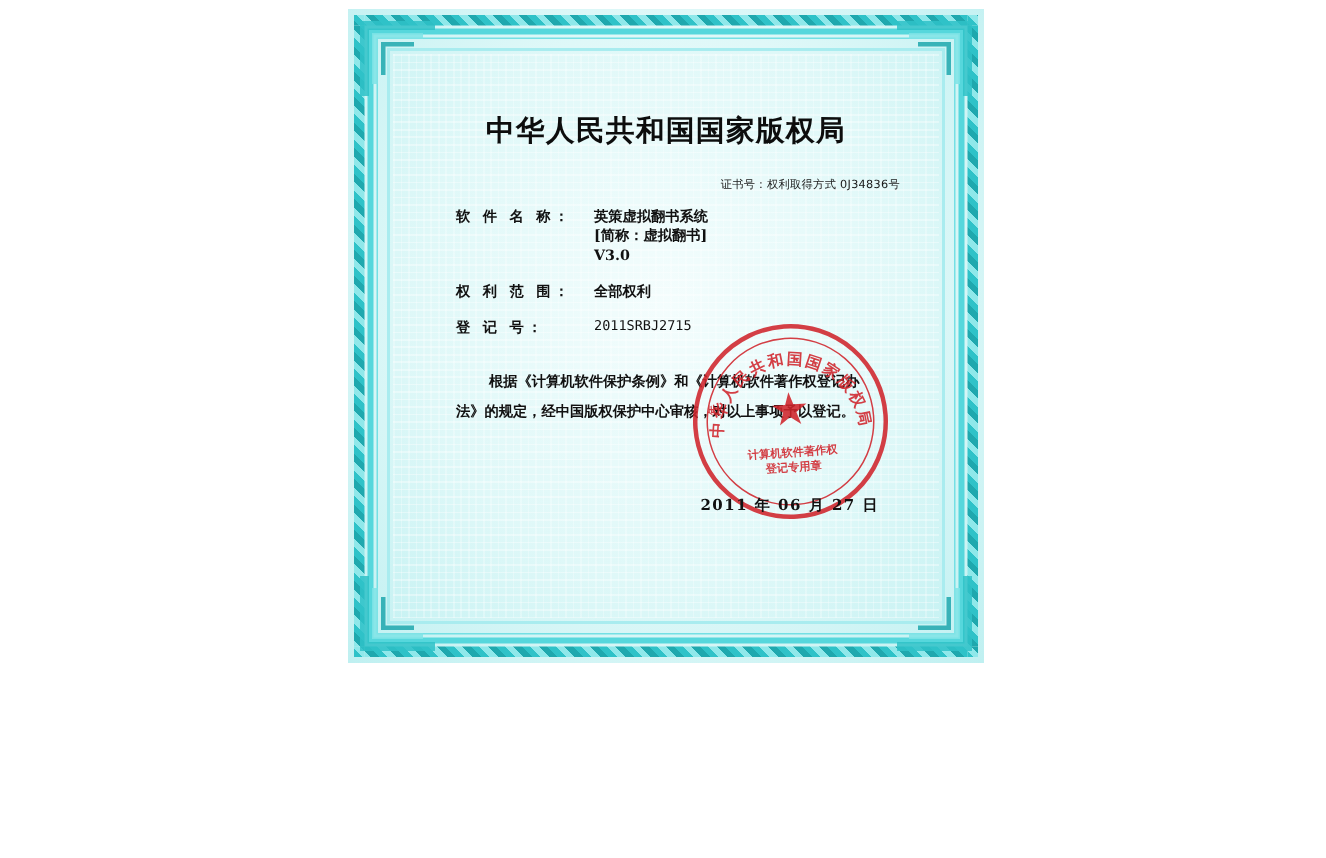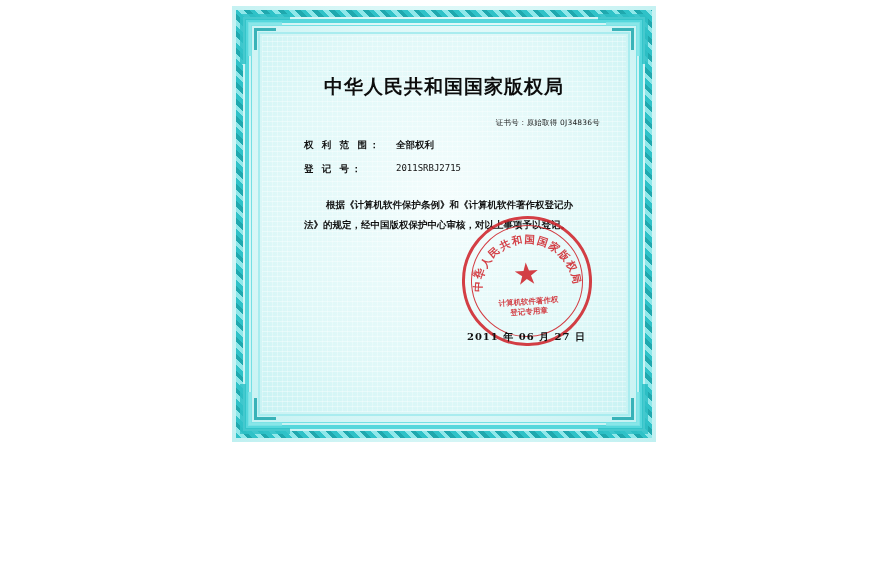--- a/index.html
+++ b/index.html
@@ -263,24 +263,30 @@
     <path d="M10 10 h34 v4 h-30 v30 h-4 z" fill="#7fe4e7"></path>
     <path d="M16 16 h22 v3 h-19 v19 h-3 z" fill="#1fa8ae"></path>
   </svg>
 
   <div class="inner-wash"></div>
 
   <div class="content">
 
     <div class="title-main">中华人民共和国国家版权局</div>
 
-    <div class="cert-no">证书号：原始取得 0J34836号</div>
+    <div class="cert-no">证书号：权利取得方式 0J34836号</div>
 
     <div class="fields">
 
+      <div class="field-row">
+        <div class="field-label">软 件 名 称：</div>
+        <div class="field-value">英策虚拟翻书系统
+[简称：虚拟翻书]
+V3.0</div>
+      </div>
 
 
 
 
 
       <div class="field-row">
         <div class="field-label">权 利 范 围：</div>
         <div class="field-value">全部权利</div>
       </div>
 

